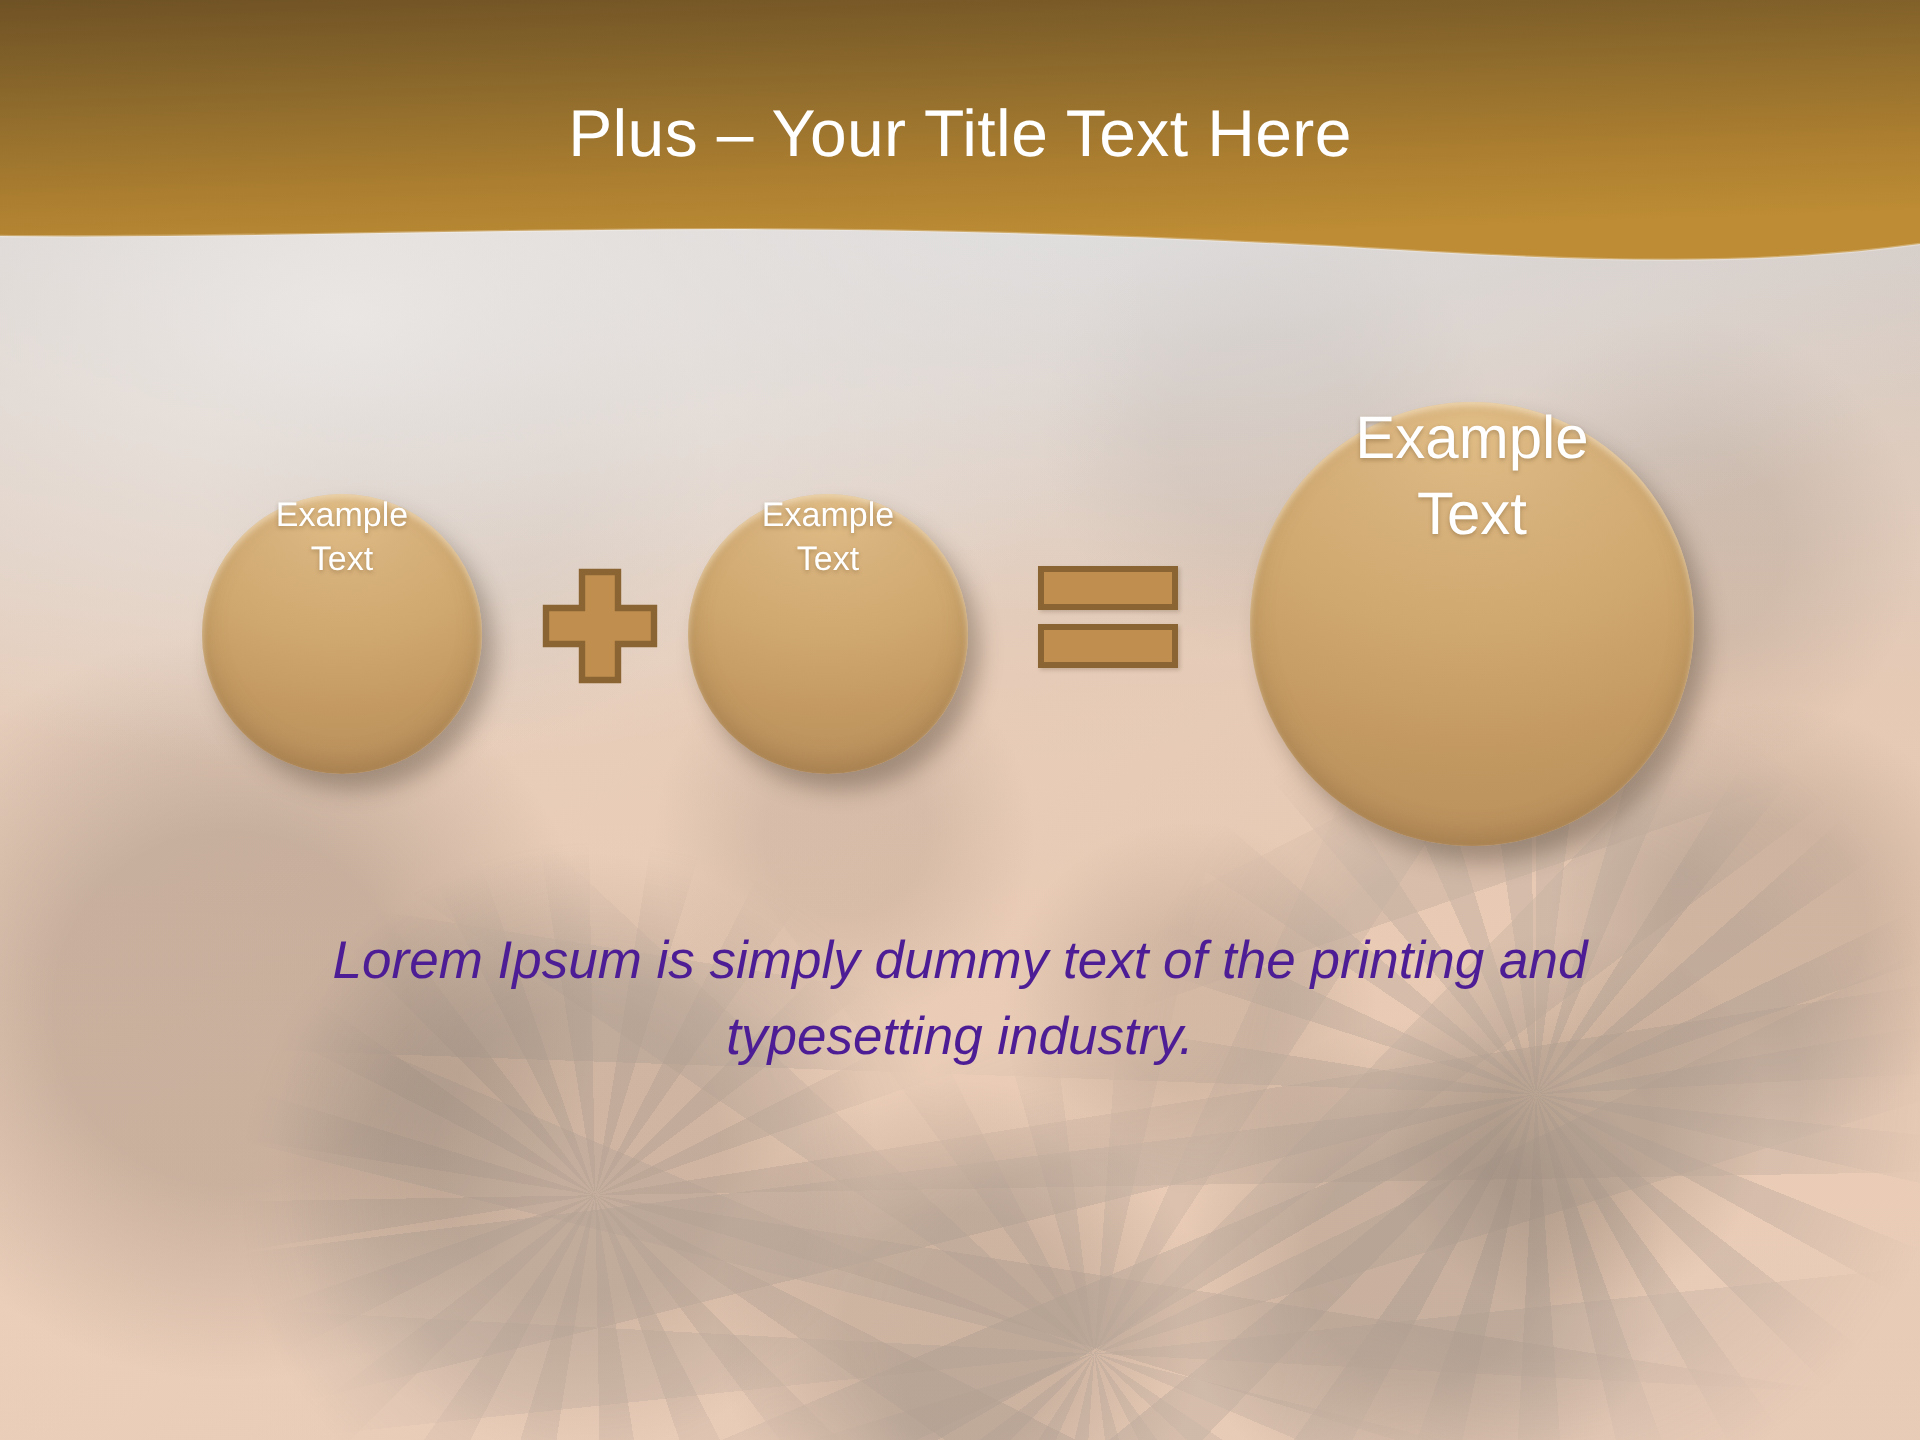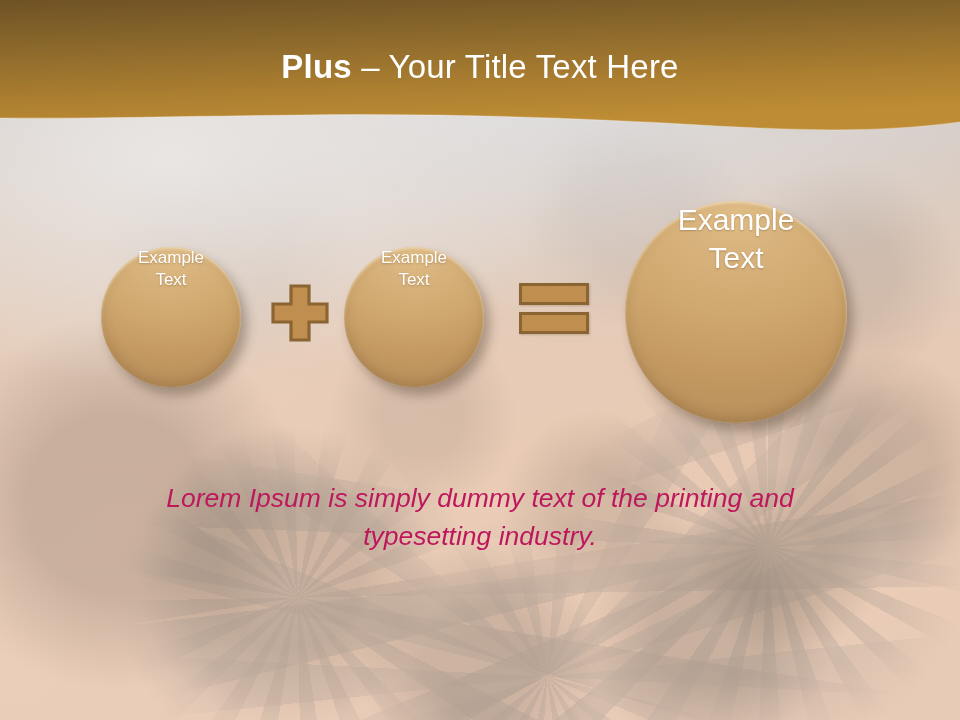--- a/index.html
+++ b/index.html
@@ -97,21 +97,21 @@
     top: 48px;
     left: 0;
     width: 960px;
     text-align: center;
     color: #ffffff;
     font-size: 33px;
     font-weight: 400;
     letter-spacing: 0.2px;
     white-space: nowrap;
   }
-  .title .bold { font-weight: 700; }
+  .title .bold { font-weight: 400; }
 
   
   .circle {
     position: absolute;
     border-radius: 50%;
     display: flex;
     justify-content: center;
     text-align: center;
     color: #ffffff;
     line-height: 1.28;
@@ -180,23 +180,22 @@
   
   .body-text {
     position: absolute;
     left: 120px;
     top: 462px;
     width: 720px;
     text-align: center;
     font-style: italic;
     font-size: 26.5px;
     line-height: 1.42;
-    color: #be185d;
+    color: #4c1d95;
     font-weight: 400;
-    margin-top: 18px;
   }
 </style>
 </head>
 <body>
 
 <div class="slide">
 
   <div class="bg-photo"></div>
   <div class="bg-speckle"></div>
   <div class="bg-haze"></div>

